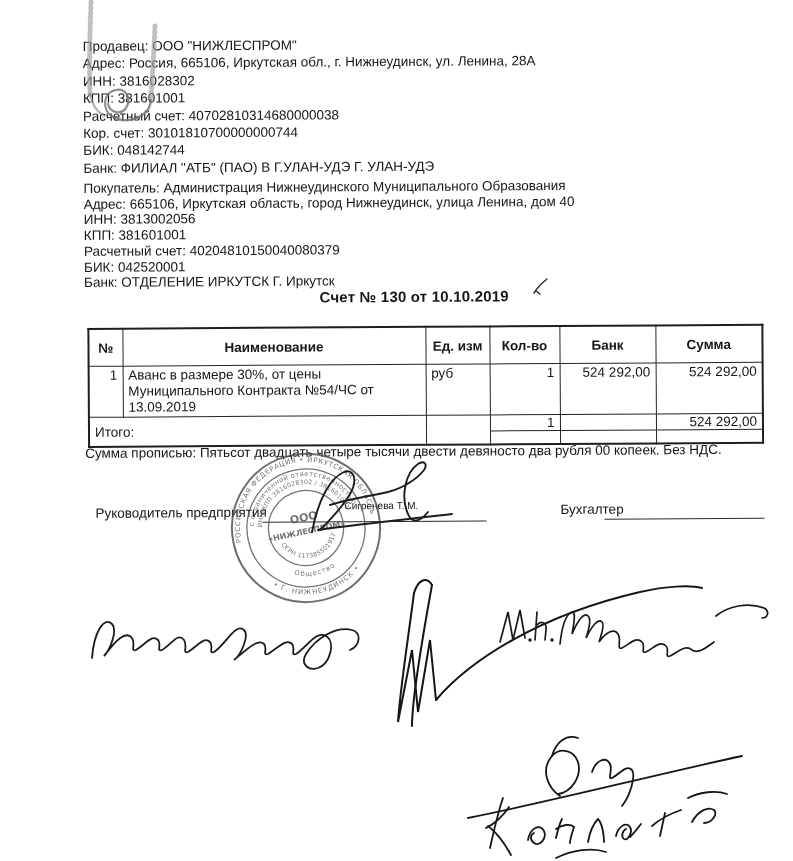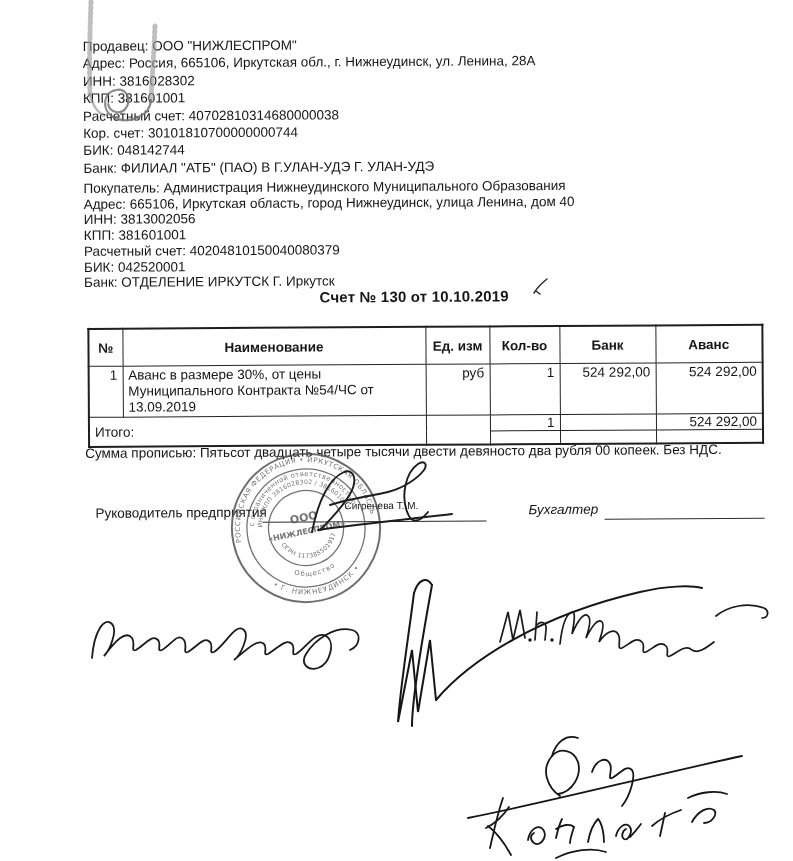--- a/index.html
+++ b/index.html
@@ -24,28 +24,28 @@
   table.items th,table.items td{border:1.4px solid #242424;padding:1px 5px;overflow:hidden;}
   th.c-num,col.c-num{width:34px;}
   col.c-name{width:303px;}
   col.c-unit{width:64px;}
   col.c-qty{width:70px;}
   col.c-price{width:96px;}
   col.c-sum{width:107px;}
   table.items thead th{height:34px;text-align:center;font-weight:bold;vertical-align:middle;line-height:15px;}
   tr.item-row td{height:46px;vertical-align:top;line-height:16px;}
   .num-cell,.qty-cell,.price-cell,.sum-cell{text-align:right;}
-  .unit-cell{text-align:right;border-radius:9px;}
+  .unit-cell{text-align:left;border-radius:9px;}
   tr.total-qty-row td{height:11px;line-height:13px;font-size:13.5px;vertical-align:middle;}
   tr.itogo-bottom-row td{height:10px;}
   td.itogo-cell{vertical-align:bottom;padding-left:17px;font-size:13.5px;line-height:15px;}
   .amount-words{position:absolute;left:85px;top:444px;width:695px;font-size:13.5px;}
   .sig-label{position:absolute;font-size:13.5px;}
   .lbl-director{left:95px;top:504px;}
-  .lbl-accountant{left:528px;top:503px;font-style:italic;}
+  .lbl-accountant{left:560px;top:503px;}
   .sig-name{position:absolute;left:344px;top:500px;font-size:10px;}
   .sig-line{position:absolute;border-bottom:1.6px solid #2c2c2c;height:0;}
   .line-director{left:262px;top:521px;width:224px;}
   .line-accountant{left:604px;top:520px;width:160px;}
   svg.overlay{position:absolute;inset:0;pointer-events:none;}
   .stamp-text{font-family:"DejaVu Sans",sans-serif;fill:#565656;}
 </style>
 </head>
 <body>
 
@@ -84,21 +84,21 @@
           <col class="c-price">
           <col class="c-sum">
       </colgroup>
       <thead>
         <tr>
           <th class="c-num">№</th>
           <th>Наименование</th>
           <th>Ед. изм</th>
           <th>Кол-во</th>
           <th>Банк</th>
-          <th>Аванс</th>
+          <th>Сумма</th>
         </tr>
       </thead>
       <tbody>
         <tr class="item-row">
           <td class="num-cell">1</td>
           <td>Аванс в размере 30%, от цены Муниципального  Контракта №54/ЧС от 13.09.2019</td>
           <td class="unit-cell">руб</td>
           <td class="qty-cell">1</td>
           <td class="price-cell">524 292,00</td>
           <td class="sum-cell">524 292,00</td>

